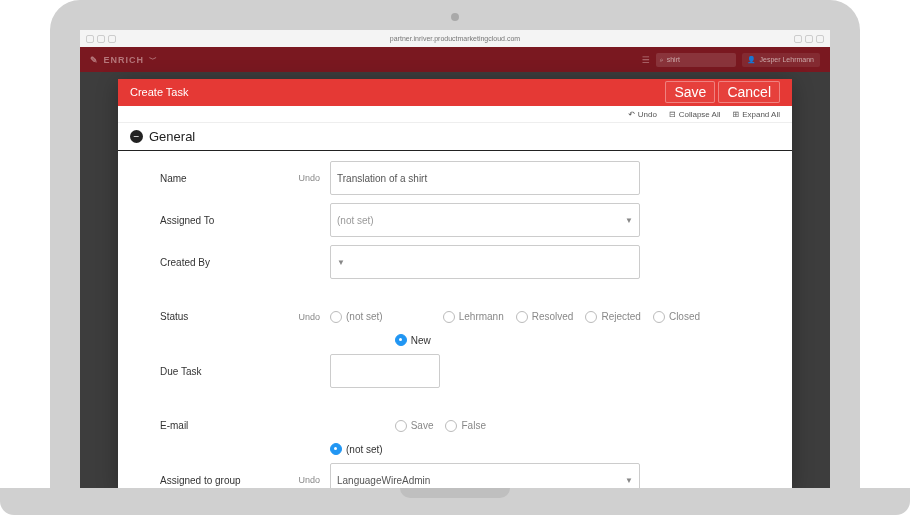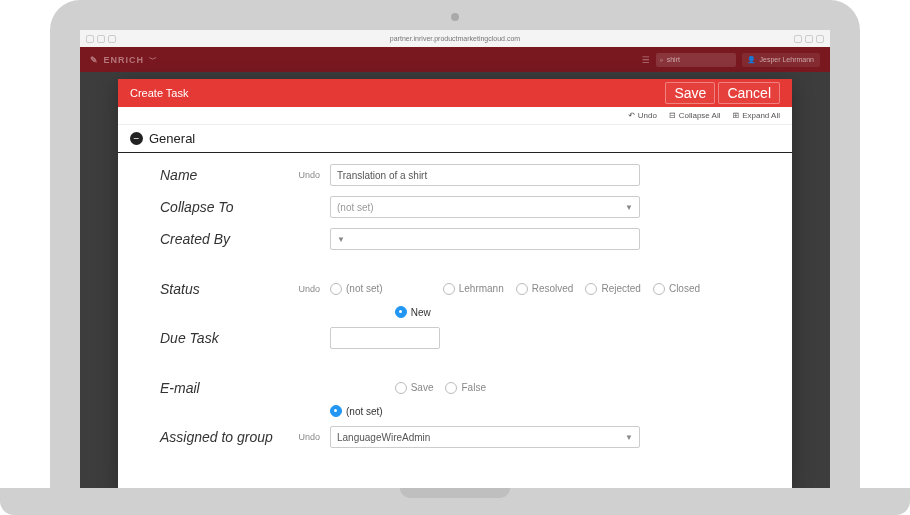--- a/index.html
+++ b/index.html
@@ -181,38 +181,37 @@
   overflow: hidden;
 }
 .form-row {
   display: flex;
   align-items: center;
   min-height: 32px;
   padding: 4px 0;
 }
 .form-label {
   width: 130px;
-  font-size: 14px;
+  font-size: 10px;
   color: #333;
-  font-style: italic;
 }
 .form-undo {
   width: 40px;
   font-size: 9px;
   color: #888;
   text-align: right;
   padding-right: 10px;
 }
 .form-control {
   flex: 1;
   max-width: 310px;
 }
 .text-input, .select-input {
   width: 100%;
-  height: 22px;
+  height: 34px;
   border: 1px solid #ccc;
   border-radius: 2px;
   font-size: 10px;
   padding: 0 6px;
   color: #555;
   background:#fff;
   display:flex;
   align-items:center;
   justify-content:space-between;
 }
@@ -309,21 +308,21 @@
             <div class="form-row">
               <div class="form-label">Name</div>
               <div class="form-undo">Undo</div>
               <div class="form-control">
                 <input type="text" class="text-input" value="Translation of a shirt" style="">
               </div>
             </div>
 
 
             <div class="form-row">
-              <div class="form-label">Collapse To</div>
+              <div class="form-label">Assigned To</div>
               <div class="form-undo"></div>
               <div class="form-control">
                 <div class="select-input">
                   <span class="select-placeholder">(not set)</span>
                   <span class="select-caret">▼</span>
                 </div>
               </div>
             </div>
 
             <div class="form-row">

